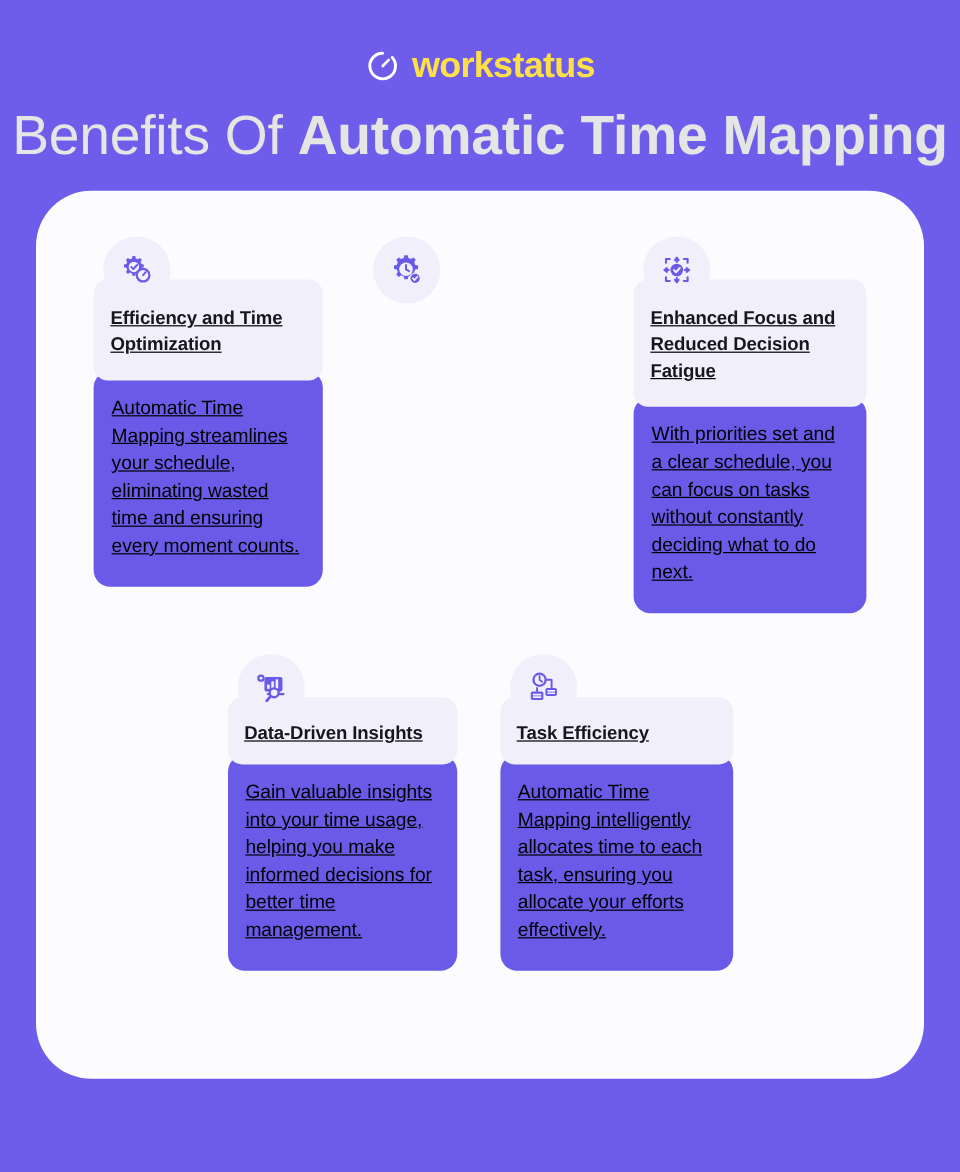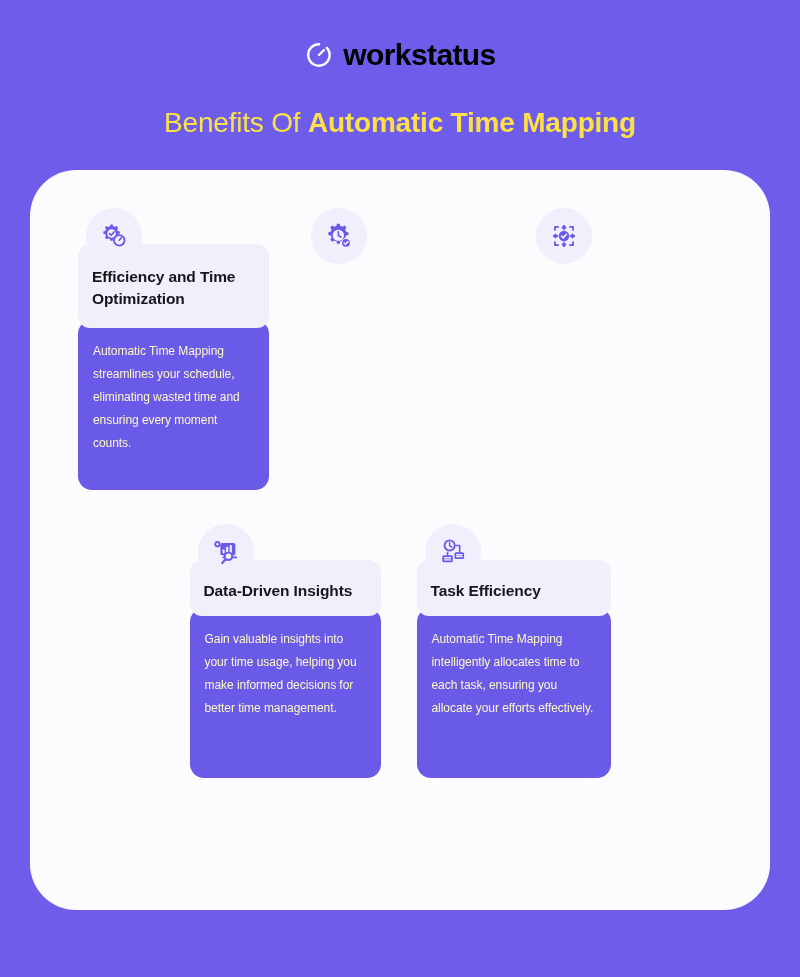--- a/index.html
+++ b/index.html
@@ -12,31 +12,31 @@
 
   
   .header { width:800px; padding-top:38px; text-align:center; }
 
   .logo-row {
     display:flex; align-items:center; justify-content:center; gap:9px;
     height:34px;
   }
   .logo-mark { width:30px; height:30px; display:block; }
   .logo-word {
-    color:#000000;
+    color:#fde047;
     font-size:30px;
     font-weight:bold;
     letter-spacing:-0.6px;
     line-height:30px;
   }
 
   .title {
-    margin-top:30px;
-    color:#fde047;
-    font-size:28px;
+    margin-top:19px;
+    color:#e5e5e5;
+    font-size:46px;
     line-height:42px;
     font-weight:300;
     letter-spacing:-0.2px;
   }
   .title .strong { font-weight:bold; }
 
   
   .panel {
     position:relative;
     margin:26px auto 0 auto;
@@ -44,21 +44,21 @@
     height:740px;
     background:#FCFBFE;
     border-radius:46px;
   }
 
   
   .row { display:flex; justify-content:center; }
   .row-top { padding-top:38px; gap:34px; align-items:flex-start; }
   .row-bottom { padding-top:34px; gap:36px; align-items:flex-start; }
 
-  .card { position:relative; width:191px; }
+  .card { position:relative; width:191px;text-decoration:underline; }
   .card-wide { width:194px; }
 
   .icon-badge {
     position:relative;
     z-index:3;
     width:56px; height:56px;
     margin-left:8px;
     border-radius:50%;
     background:#F1EFFB;
     display:flex; align-items:center; justify-content:center;
@@ -87,22 +87,22 @@
   .card-body {
     position:relative;
     z-index:1;
     margin-top:-8px;
     background:#6A5AE8;
     border-radius:14px;
     padding:20px 15px 22px 15px;
     min-height:170px;
   }
   .card-body p {
-    color:#fef9c3;
-    font-size:12px;
+    color:#000000;
+    font-size:16px;
     line-height:23px;
     letter-spacing:-0.05px;
   }
 </style>
 </head>
 <body>
 
 <div class="header">
 
   <div class="logo-row">
@@ -158,20 +158,26 @@
       <div class="icon-badge">
         <svg viewBox="0 0 32 32" fill="none">
           <g stroke="#6A5AE8" stroke-width="1.9" stroke-linecap="round" stroke-linejoin="round" fill="none">
             <path d="M6.4 9.5V6.2h3.3M22.3 6.2h3.3v3.3M25.6 22.5v3.3h-3.3M9.7 25.8H6.4v-3.3"></path>
             <path d="M16 5.2v3.6M16 23.2v3.6M5.2 16h3.6M23.2 16h3.6"></path>
             <path d="M14.4 7.2 16 5.2l1.6 2M14.4 24.8 16 26.8l1.6-2M7.2 14.4 5.2 16l2 1.6M24.8 14.4l2 1.6-2 1.6"></path>
           </g>
           <circle cx="16" cy="16" r="5.6" fill="#6A5AE8"></circle>
           <path d="M13.5 16.1l1.8 1.9 3.3-3.8" stroke="#F1EFFB" stroke-width="1.8" stroke-linecap="round" stroke-linejoin="round" fill="none"></path>
         </svg>
+      </div>
+      <div class="card-head h3">
+        <div class="card-title">Enhanced Focus and Reduced Decision Fatigue</div>
+      </div>
+      <div class="card-body">
+        <p>With priorities set and a clear schedule, you can focus on tasks without constantly deciding what to do next.</p>
       </div>
     </div>
 
   </div>
 
   <div class="row row-bottom">
 
     <div class="card">
       <div class="icon-badge">
         <svg viewBox="0 0 32 32" fill="none">

